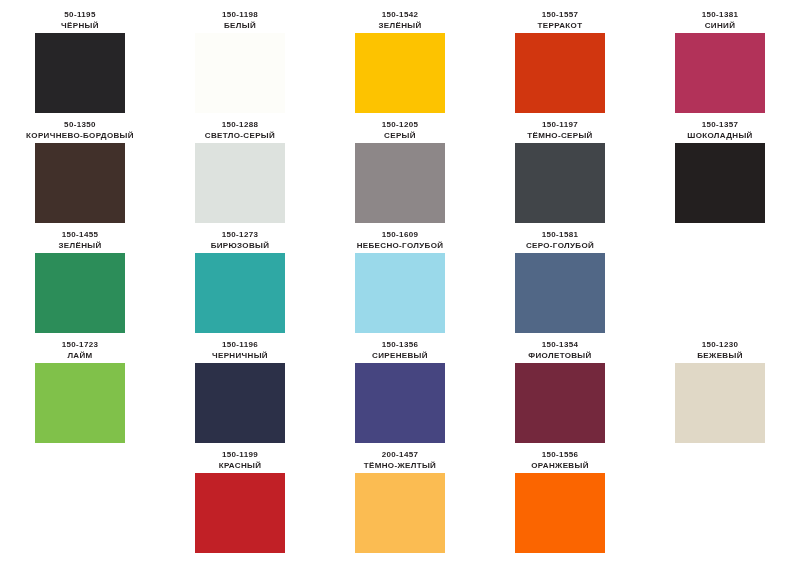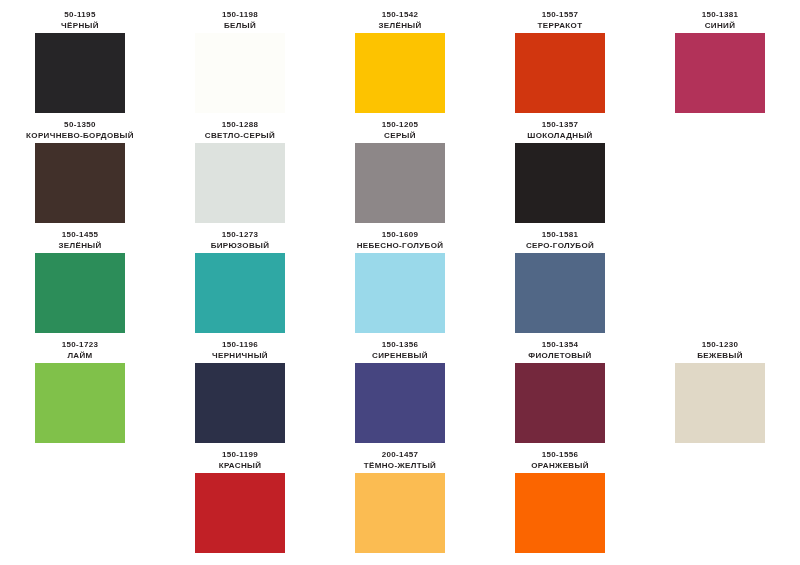--- a/index.html
+++ b/index.html
@@ -108,20 +108,25 @@
         <div class="swatch-code">150-1288</div>
         <div class="swatch-name">СВЕТЛО-СЕРЫЙ</div>
         <div class="swatch-chip" style="background-color: rgb(221, 226, 222);"></div>
       </div>
       <div class="swatch-cell">
         <div class="swatch-code">150-1205</div>
         <div class="swatch-name">СЕРЫЙ</div>
         <div class="swatch-chip" style="background-color: rgb(141, 135, 136);"></div>
       </div>
       <div class="swatch-cell">
+        <div class="swatch-code">150-1197</div>
+        <div class="swatch-name">ТЁМНО-СЕРЫЙ</div>
+        <div class="swatch-chip" style="background-color: rgb(65, 69, 73);"></div>
+      </div>
+      <div class="swatch-cell">
         <div class="swatch-code">150-1357</div>
         <div class="swatch-name">ШОКОЛАДНЫЙ</div>
         <div class="swatch-chip" style="background-color: rgb(35, 31, 31);"></div>
       </div>
     </div>
     <div class="swatch-row">
       <div class="swatch-cell">
         <div class="swatch-code">150-1455</div>
         <div class="swatch-name">ЗЕЛЁНЫЙ</div>
         <div class="swatch-chip" style="background-color: rgb(44, 141, 89);"></div>

